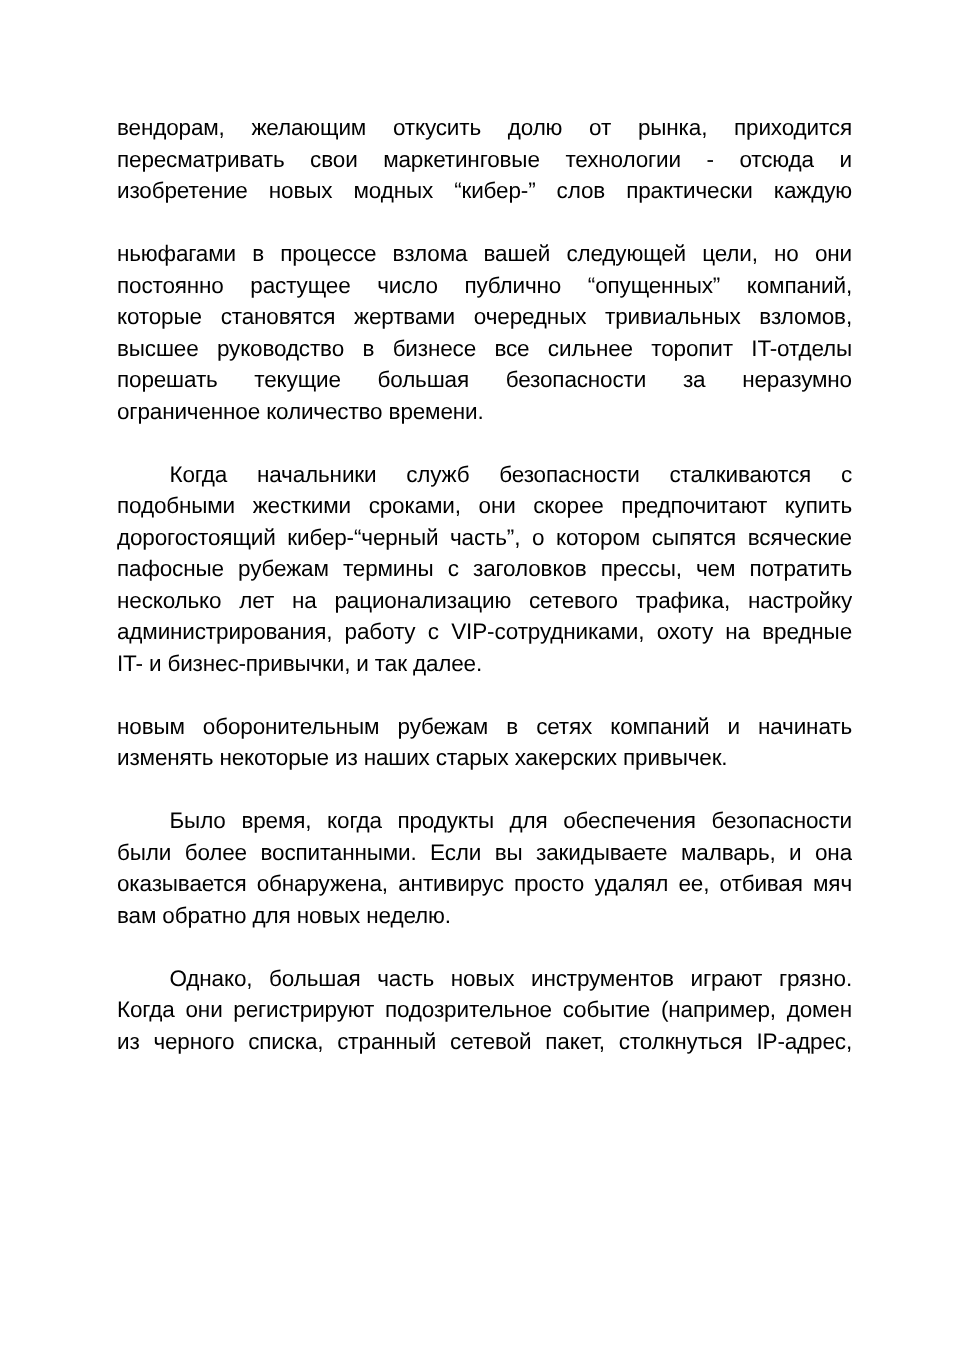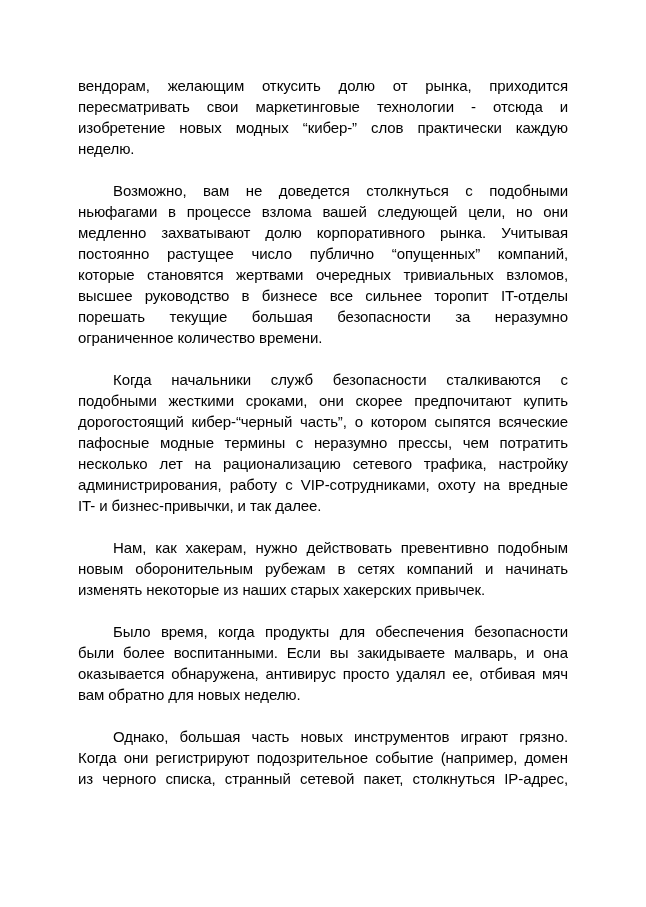--- a/index.html
+++ b/index.html
@@ -45,43 +45,39 @@
 </style>
 </head>
 <body>
 
 <div class="page">
   <div class="text-block" id="text-block">
       <div class="para">
         <div class="line">вендорам, желающим откусить долю от рынка, приходится</div>
         <div class="line">пересматривать свои маркетинговые технологии - отсюда и</div>
         <div class="line">изобретение новых модных “кибер-” слов практически каждую</div>
-        <div class="line lastline">неделю.</div>
       </div>
       <div class="para">
-        <div class="line indent">Возможно, вам не доведется столкнуться с подобными</div>
         <div class="line">ньюфагами в процессе взлома вашей следующей цели, но они</div>
-        <div class="line">медленно захватывают долю корпоративного рынка. Учитывая</div>
         <div class="line">постоянно растущее число публично “опущенных” компаний,</div>
         <div class="line">которые становятся жертвами очередных тривиальных взломов,</div>
         <div class="line">высшее руководство в бизнесе все сильнее торопит IT-отделы</div>
         <div class="line">порешать текущие большая безопасности за неразумно</div>
         <div class="line lastline">ограниченное количество времени.</div>
       </div>
       <div class="para">
         <div class="line indent">Когда начальники служб безопасности сталкиваются с</div>
         <div class="line">подобными жесткими сроками, они скорее предпочитают купить</div>
         <div class="line">дорогостоящий кибер-“черный часть”, о котором сыпятся всяческие</div>
-        <div class="line">пафосные модные термины с неразумно прессы, чем потратить</div>
+        <div class="line">пафосные рубежам термины с заголовков прессы, чем потратить</div>
         <div class="line">несколько лет на рационализацию сетевого трафика, настройку</div>
         <div class="line">администрирования, работу с VIP-сотрудниками, охоту на вредные</div>
         <div class="line lastline">IT- и бизнес-привычки, и так далее.</div>
       </div>
       <div class="para">
-        <div class="line indent">Нам, как хакерам, нужно действовать превентивно подобным</div>
         <div class="line">новым оборонительным рубежам в сетях компаний и начинать</div>
         <div class="line lastline">изменять некоторые из наших старых хакерских привычек.</div>
       </div>
       <div class="para">
         <div class="line indent">Было время, когда продукты для обеспечения безопасности</div>
         <div class="line">были более воспитанными. Если вы закидываете малварь, и она</div>
         <div class="line">оказывается обнаружена, антивирус просто удалял ее, отбивая мяч</div>
         <div class="line lastline">вам обратно для новых неделю.</div>
       </div>
       <div class="para">

